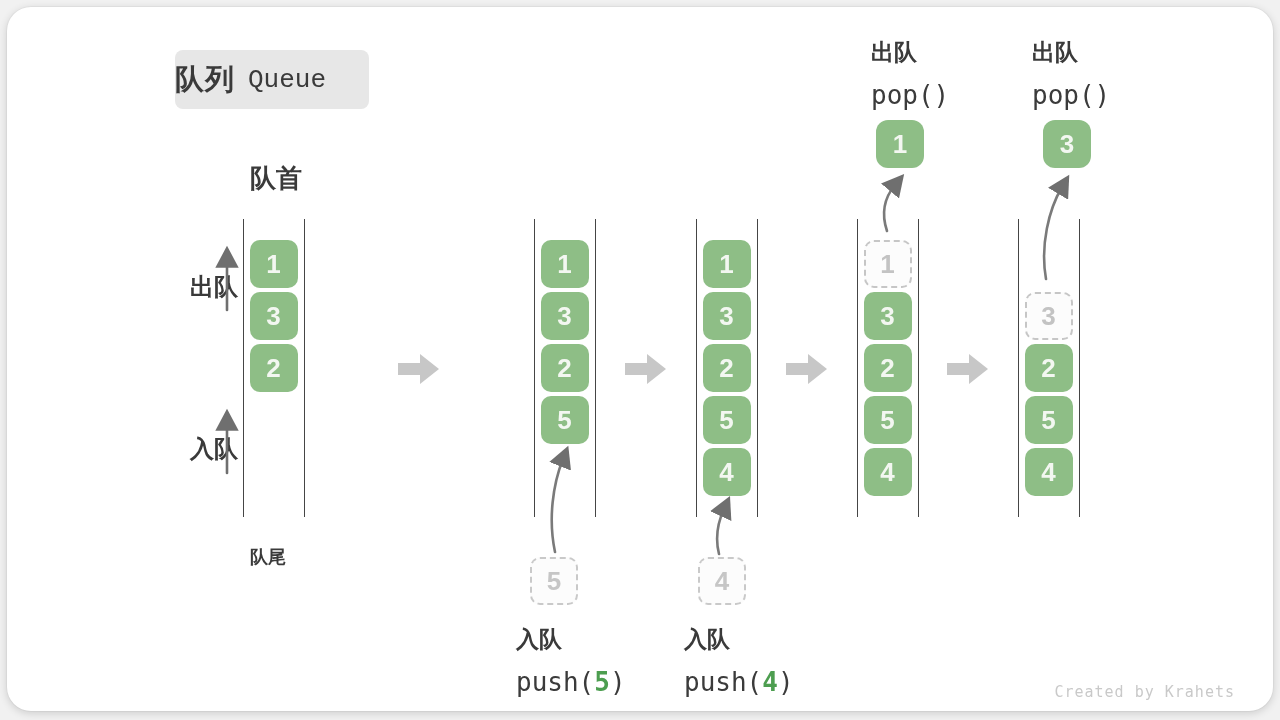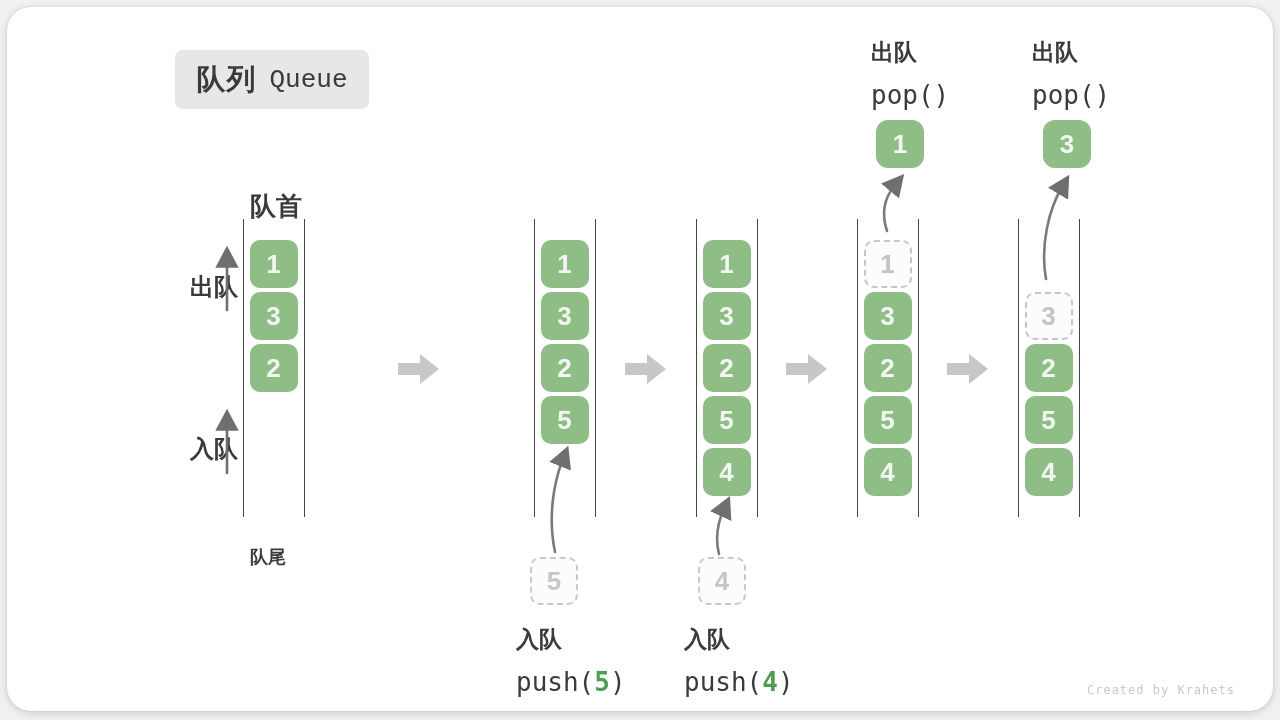--- a/index.html
+++ b/index.html
@@ -12,28 +12,28 @@
     position:absolute;left:7px;top:7px;right:7px;bottom:9px;
     background:#ffffff;border-radius:24px;
     box-shadow:0 2px 8px rgba(0,0,0,0.16), 0 0 0 1px rgba(0,0,0,0.03);
   }
   .canvas{position:absolute;inset:0;}
 
   
   .badge{
     position:absolute;left:168px;top:43px;width:194px;height:59px;
     background:#e7e7e7;border-radius:8px;
-    display:flex;align-items:center;justify-content:center;gap:13px;
+    display:flex;align-items:center;justify-content:flex-start;gap:13px;
   }
   .badge .zh{font-size:29px;font-weight:700;color:#3a3a3a;letter-spacing:1px;}
   .badge .en{font-family:Liberation Mono, monospace;font-size:26px;color:#3a3a3a;}
 
   
   .lbl{position:absolute;color:#3a3a3a;font-weight:700;white-space:nowrap;}
-  .lbl-front{left:243px;top:154px;font-size:26px;margin-top:28px;}
+  .lbl-front{left:243px;top:154px;font-size:26px;}
   .lbl-rear{left:243px;top:538px;font-size:18px;}
   .lbl-deq{left:183px;top:264px;font-size:24px;}
   .lbl-enq{left:183px;top:426px;font-size:24px;}
 
   
   .col{
     position:absolute;top:212px;width:62px;height:298px;box-sizing:border-box;
     border-left:1.5px solid #454545;border-right:1.5px solid #454545;
   }
   .col-1{left:236px;} .col-2{left:527px;} .col-3{left:689px;}
@@ -72,21 +72,21 @@
   .op-pop2{left:1025px;top:30px;}
 
   
   .flow{position:absolute;width:42px;height:36px;top:344px;}
   .flow-1{left:391px;} .flow-2{left:618px;} .flow-3{left:779px;} .flow-4{left:940px;}
 
   .overlay{position:absolute;left:0;top:0;pointer-events:none;}
 
   .watermark{
     position:absolute;right:38px;top:676px;
-    font-family:"DejaVu Sans Mono", monospace;font-size:12px;color:#c9c9c9;
+    font-family:"DejaVu Sans Mono", monospace;font-size:15px;color:#c9c9c9;
     letter-spacing:1px;
   }
 </style>
 </head>
 <body>
 
 <div class="card">
 <div class="canvas">
 
   <div class="badge">

